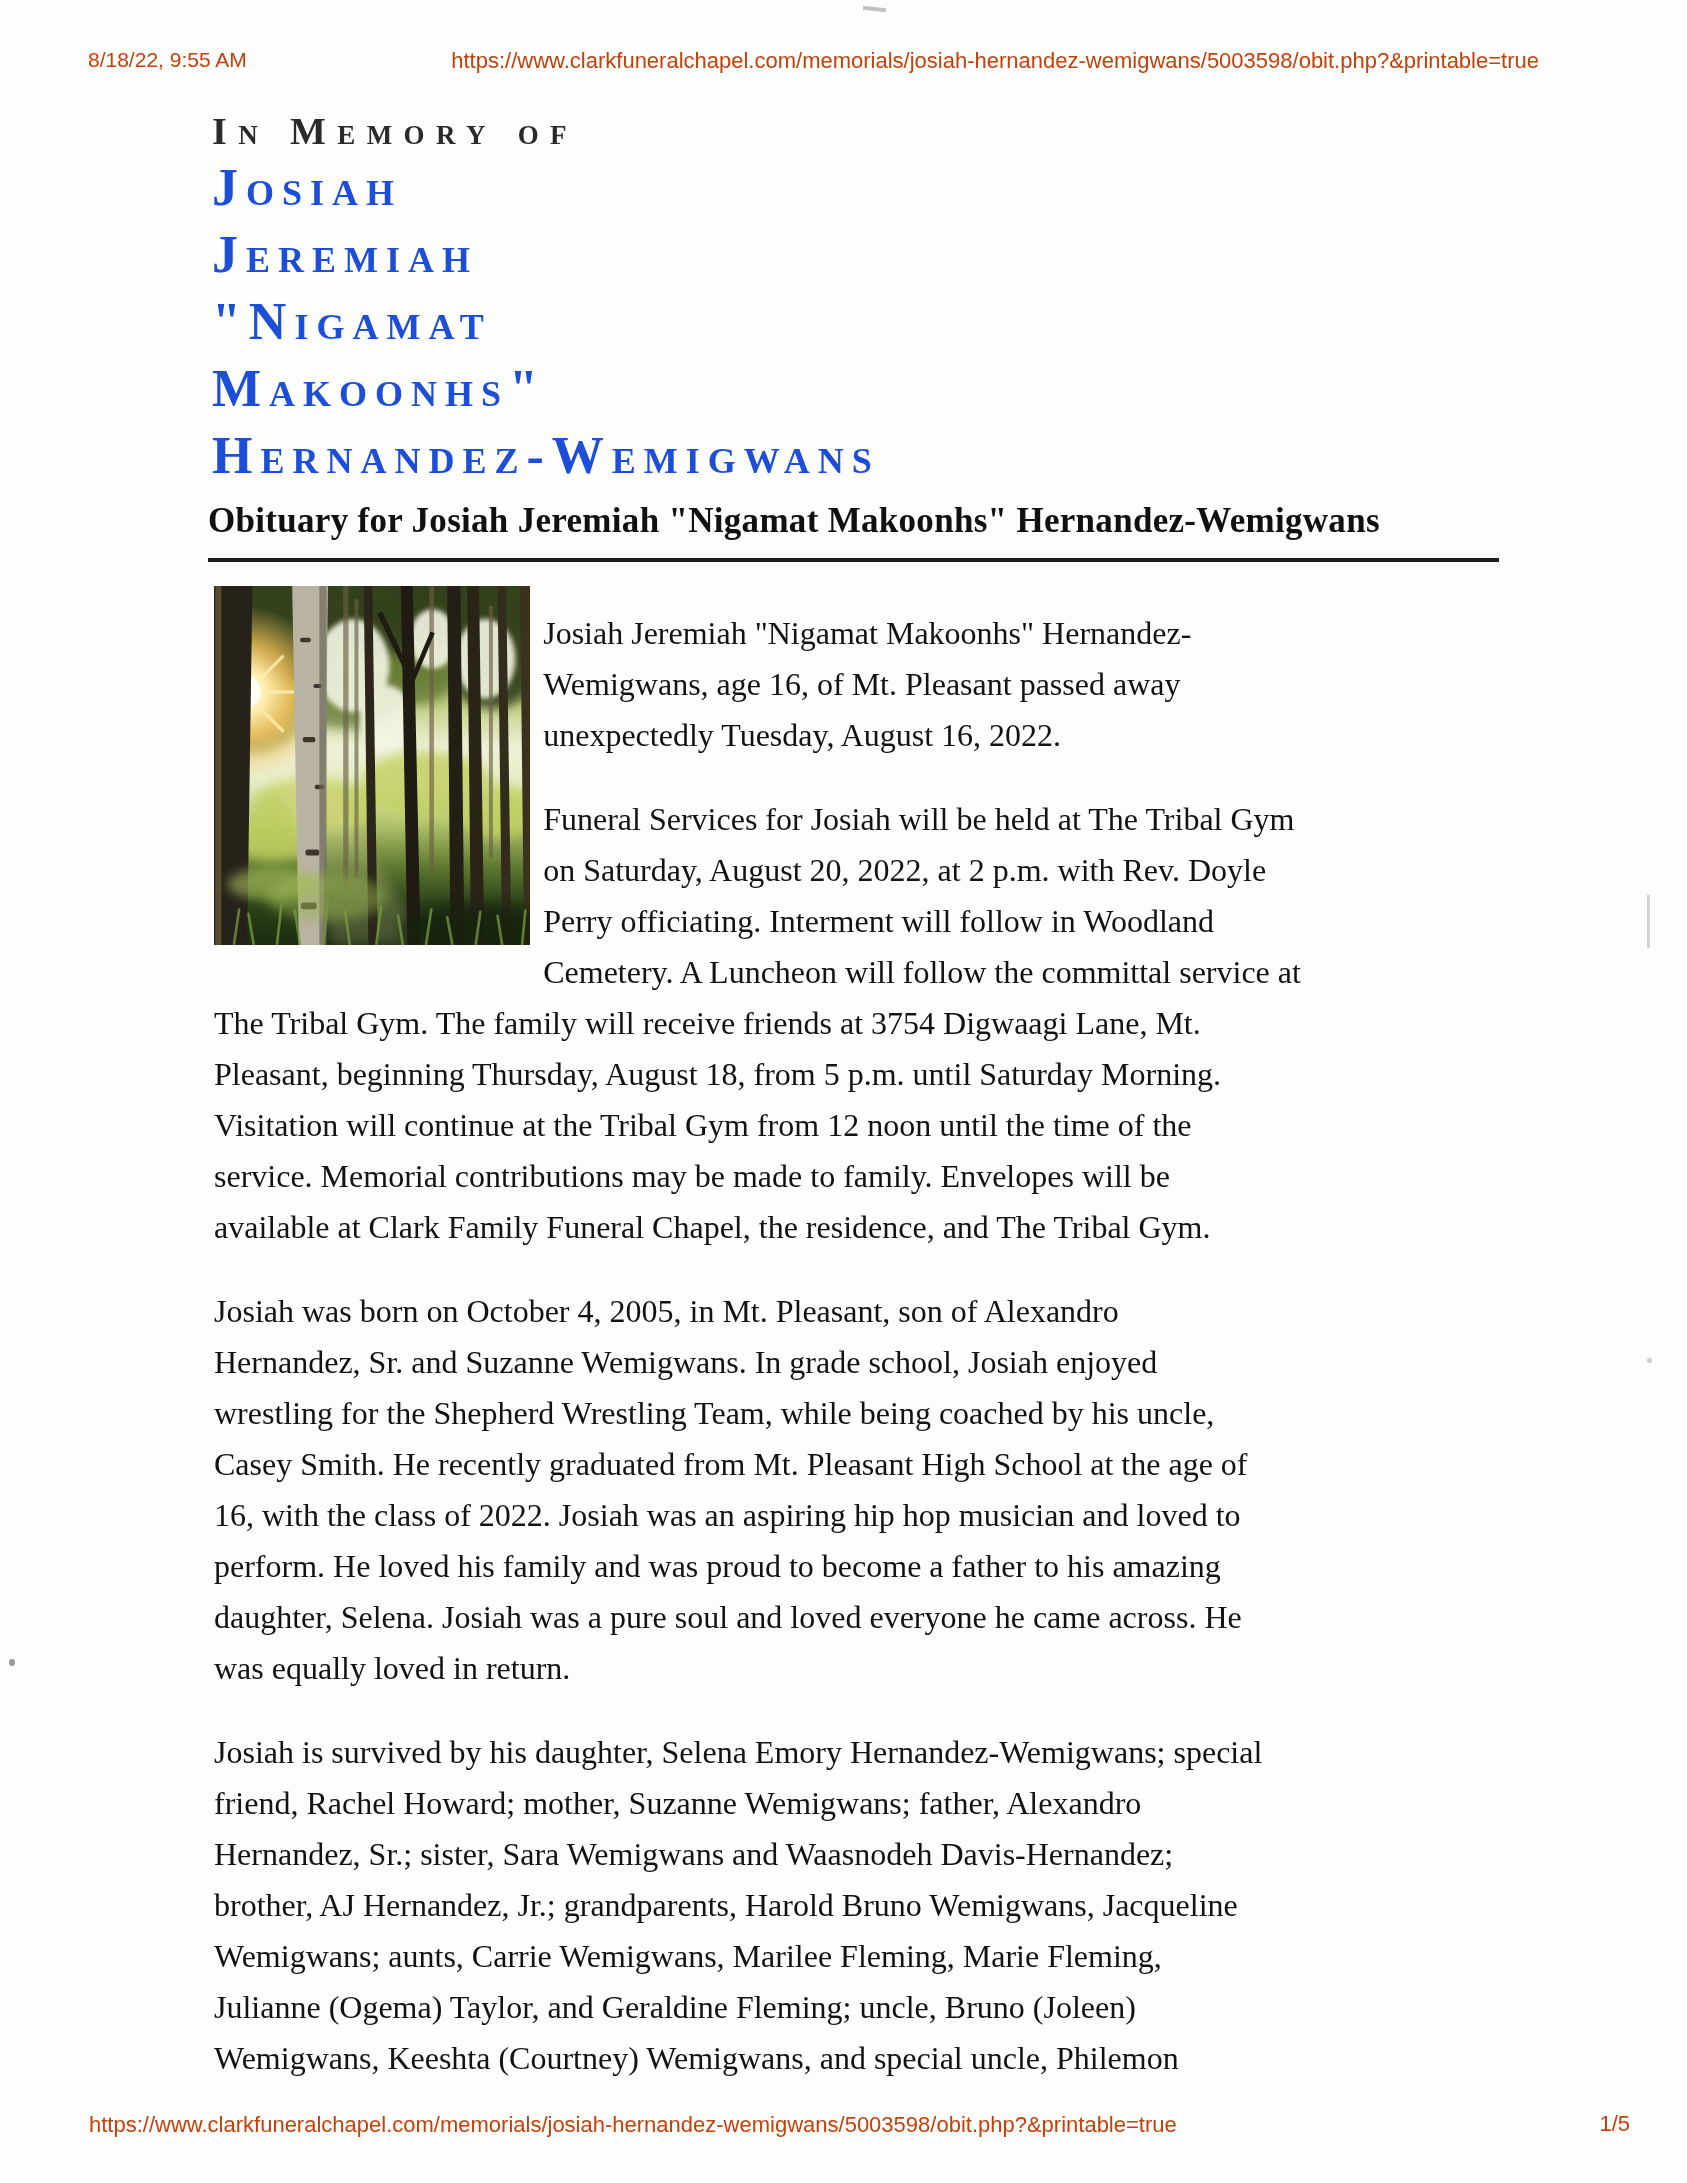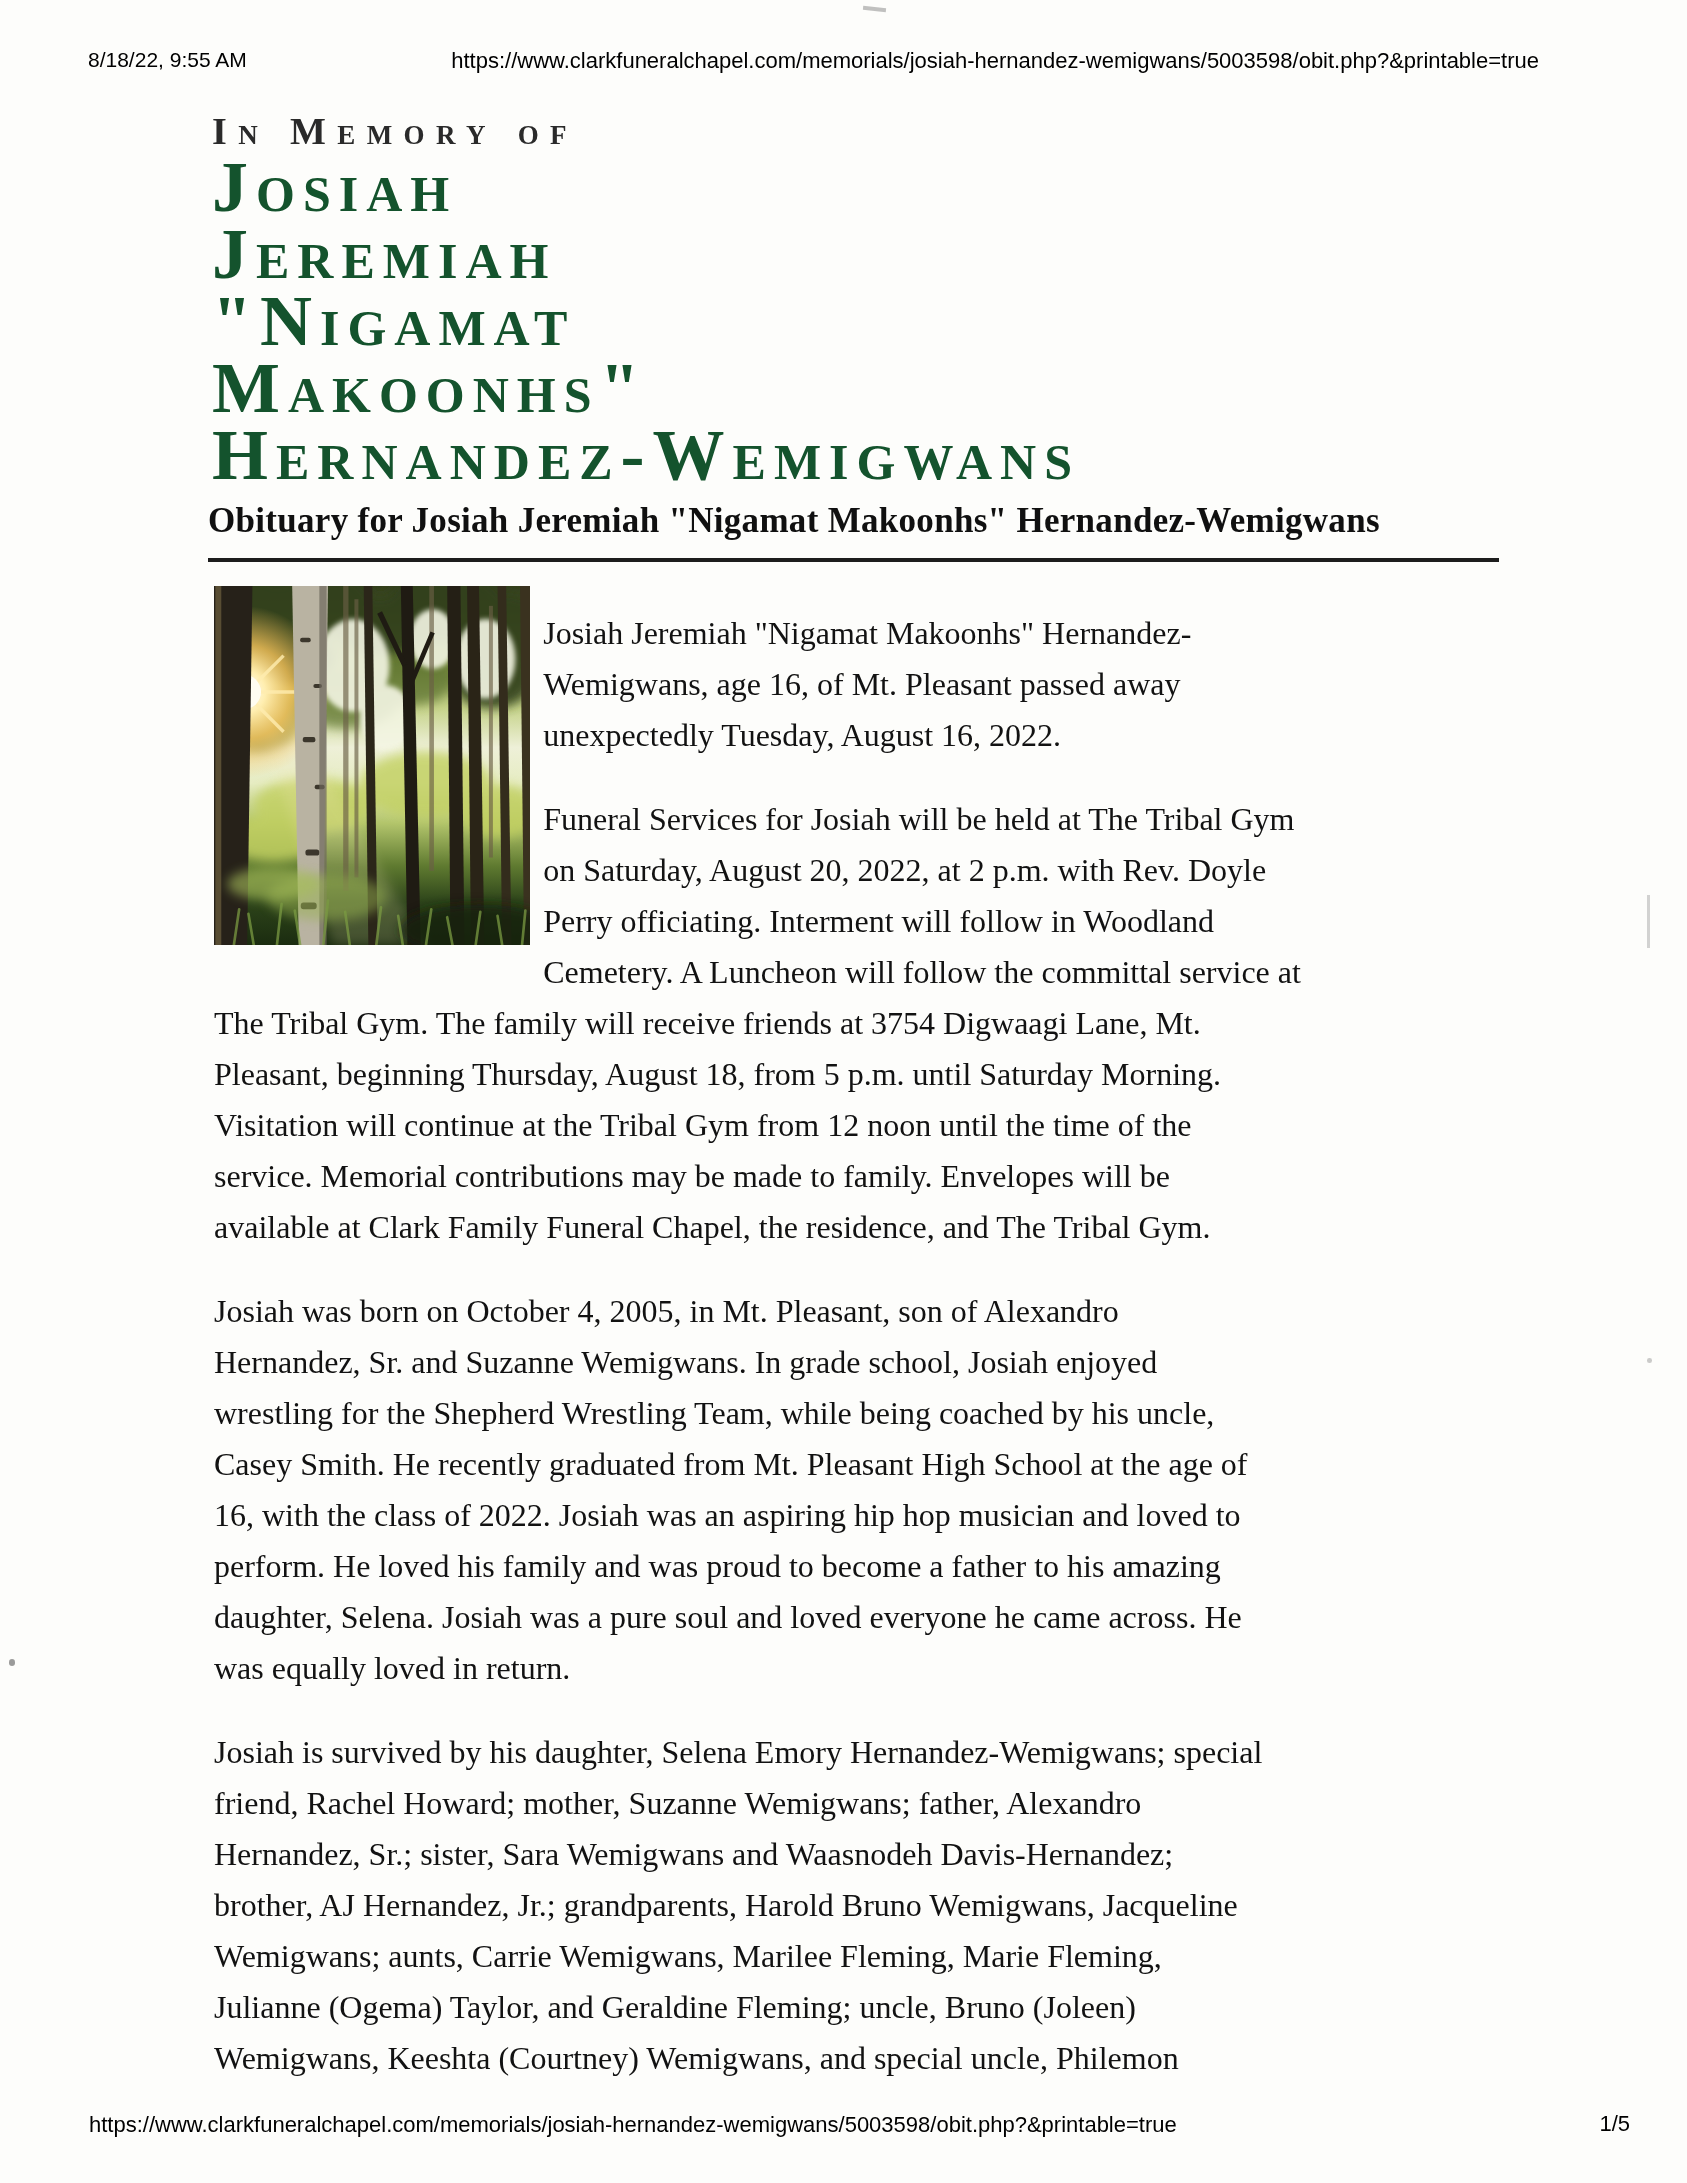--- a/index.html
+++ b/index.html
@@ -5,35 +5,35 @@
   html,body { margin:0; padding:0; background:#e8e8e8; }
   .page {
     position:relative; width:1687px; height:2183px;
     background:#fdfdfb;
     font-family:"Liberation Serif", serif;
     color:#141414; overflow:hidden;
   }
   
   .chrome {
     position:absolute; font-family:"Liberation Sans", sans-serif;
-    font-size:22px; color:#000000; white-space:nowrap;
+    font-size:22px; color:#c2410c; white-space:nowrap;
   }
   .hdr-date { left:88px; top:48px; font-size:21px; }
   .hdr-url  { right:148px; top:48px; }
   .ftr-url  { left:89px; top:2112px; }
   .ftr-page { right:57px; top:2111px; }
   
   .title-block {
     position:absolute; top:109px; left:212px; width:1265px;
     font-weight:bold; font-variant:small-caps; color:#222;
   }
   .eyebrow { font-size:38px; line-height:44px; letter-spacing:0.30em; color:#2a2a2a; }
   .name-lines {
-    margin-top:1.3px; font-size:72px; line-height:67px;
-    letter-spacing:8px; white-space:pre-line; color:#14532d;
+    margin-top:1.3px; font-size:52px; line-height:67px;
+    letter-spacing:8px; white-space:pre-line; color:#1d4ed8;
   }
   
   .heading-wrap {
     position:absolute; top:501px; left:208px; width:1291px;
     border-bottom:4px solid #1d1d1d; padding-bottom:17px;
   }
   .heading {
     font-size:35px; font-weight:bold; color:#101010; white-space:nowrap;
     letter-spacing:0.3px;
   }

